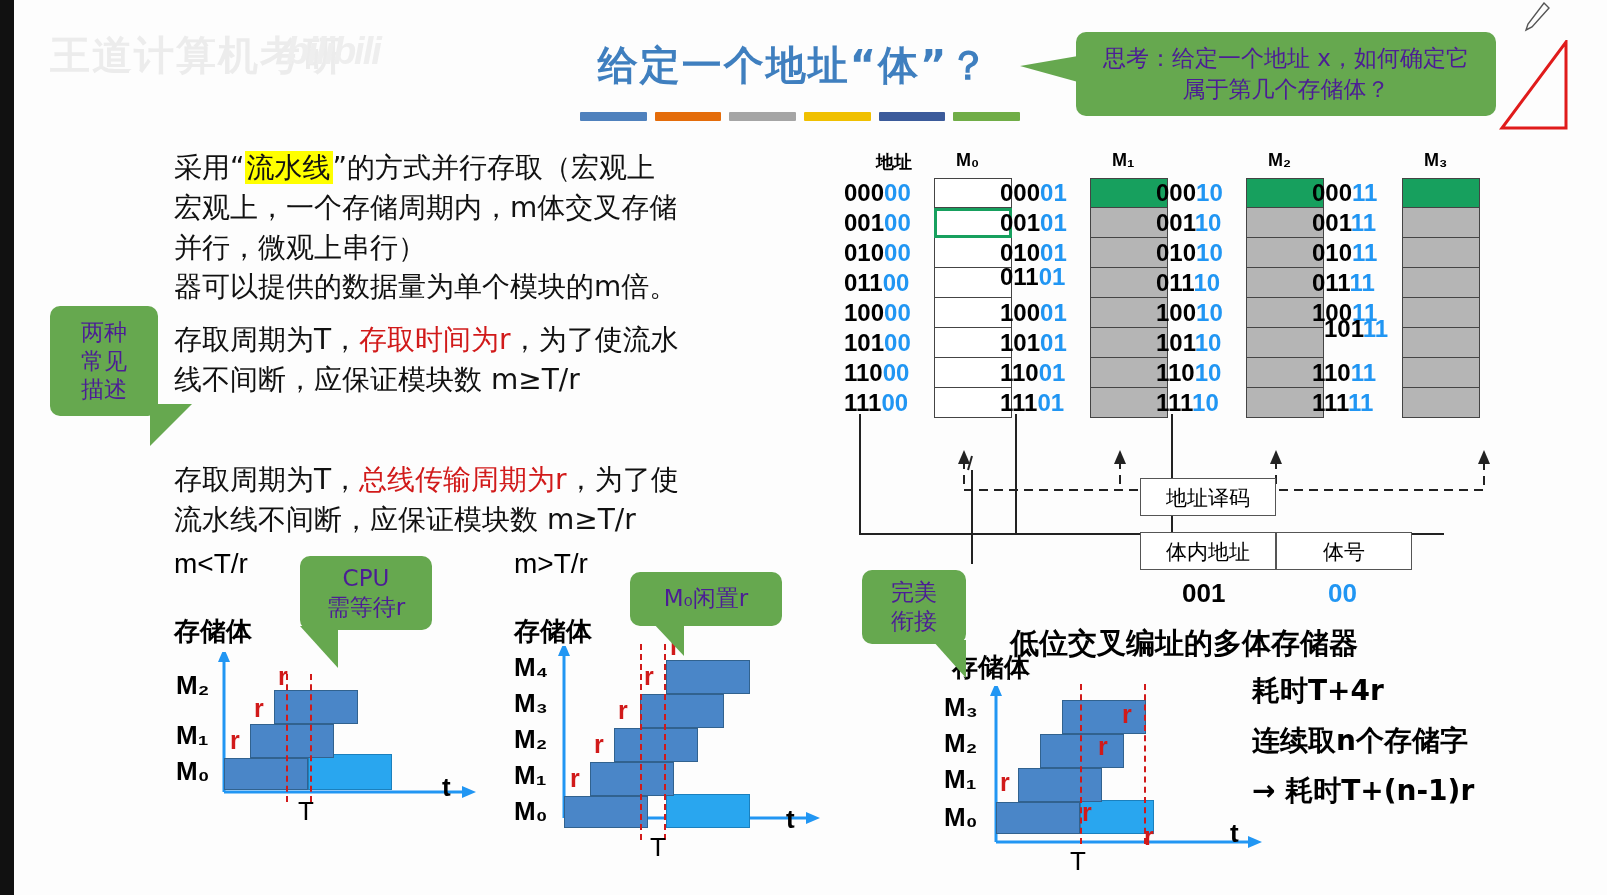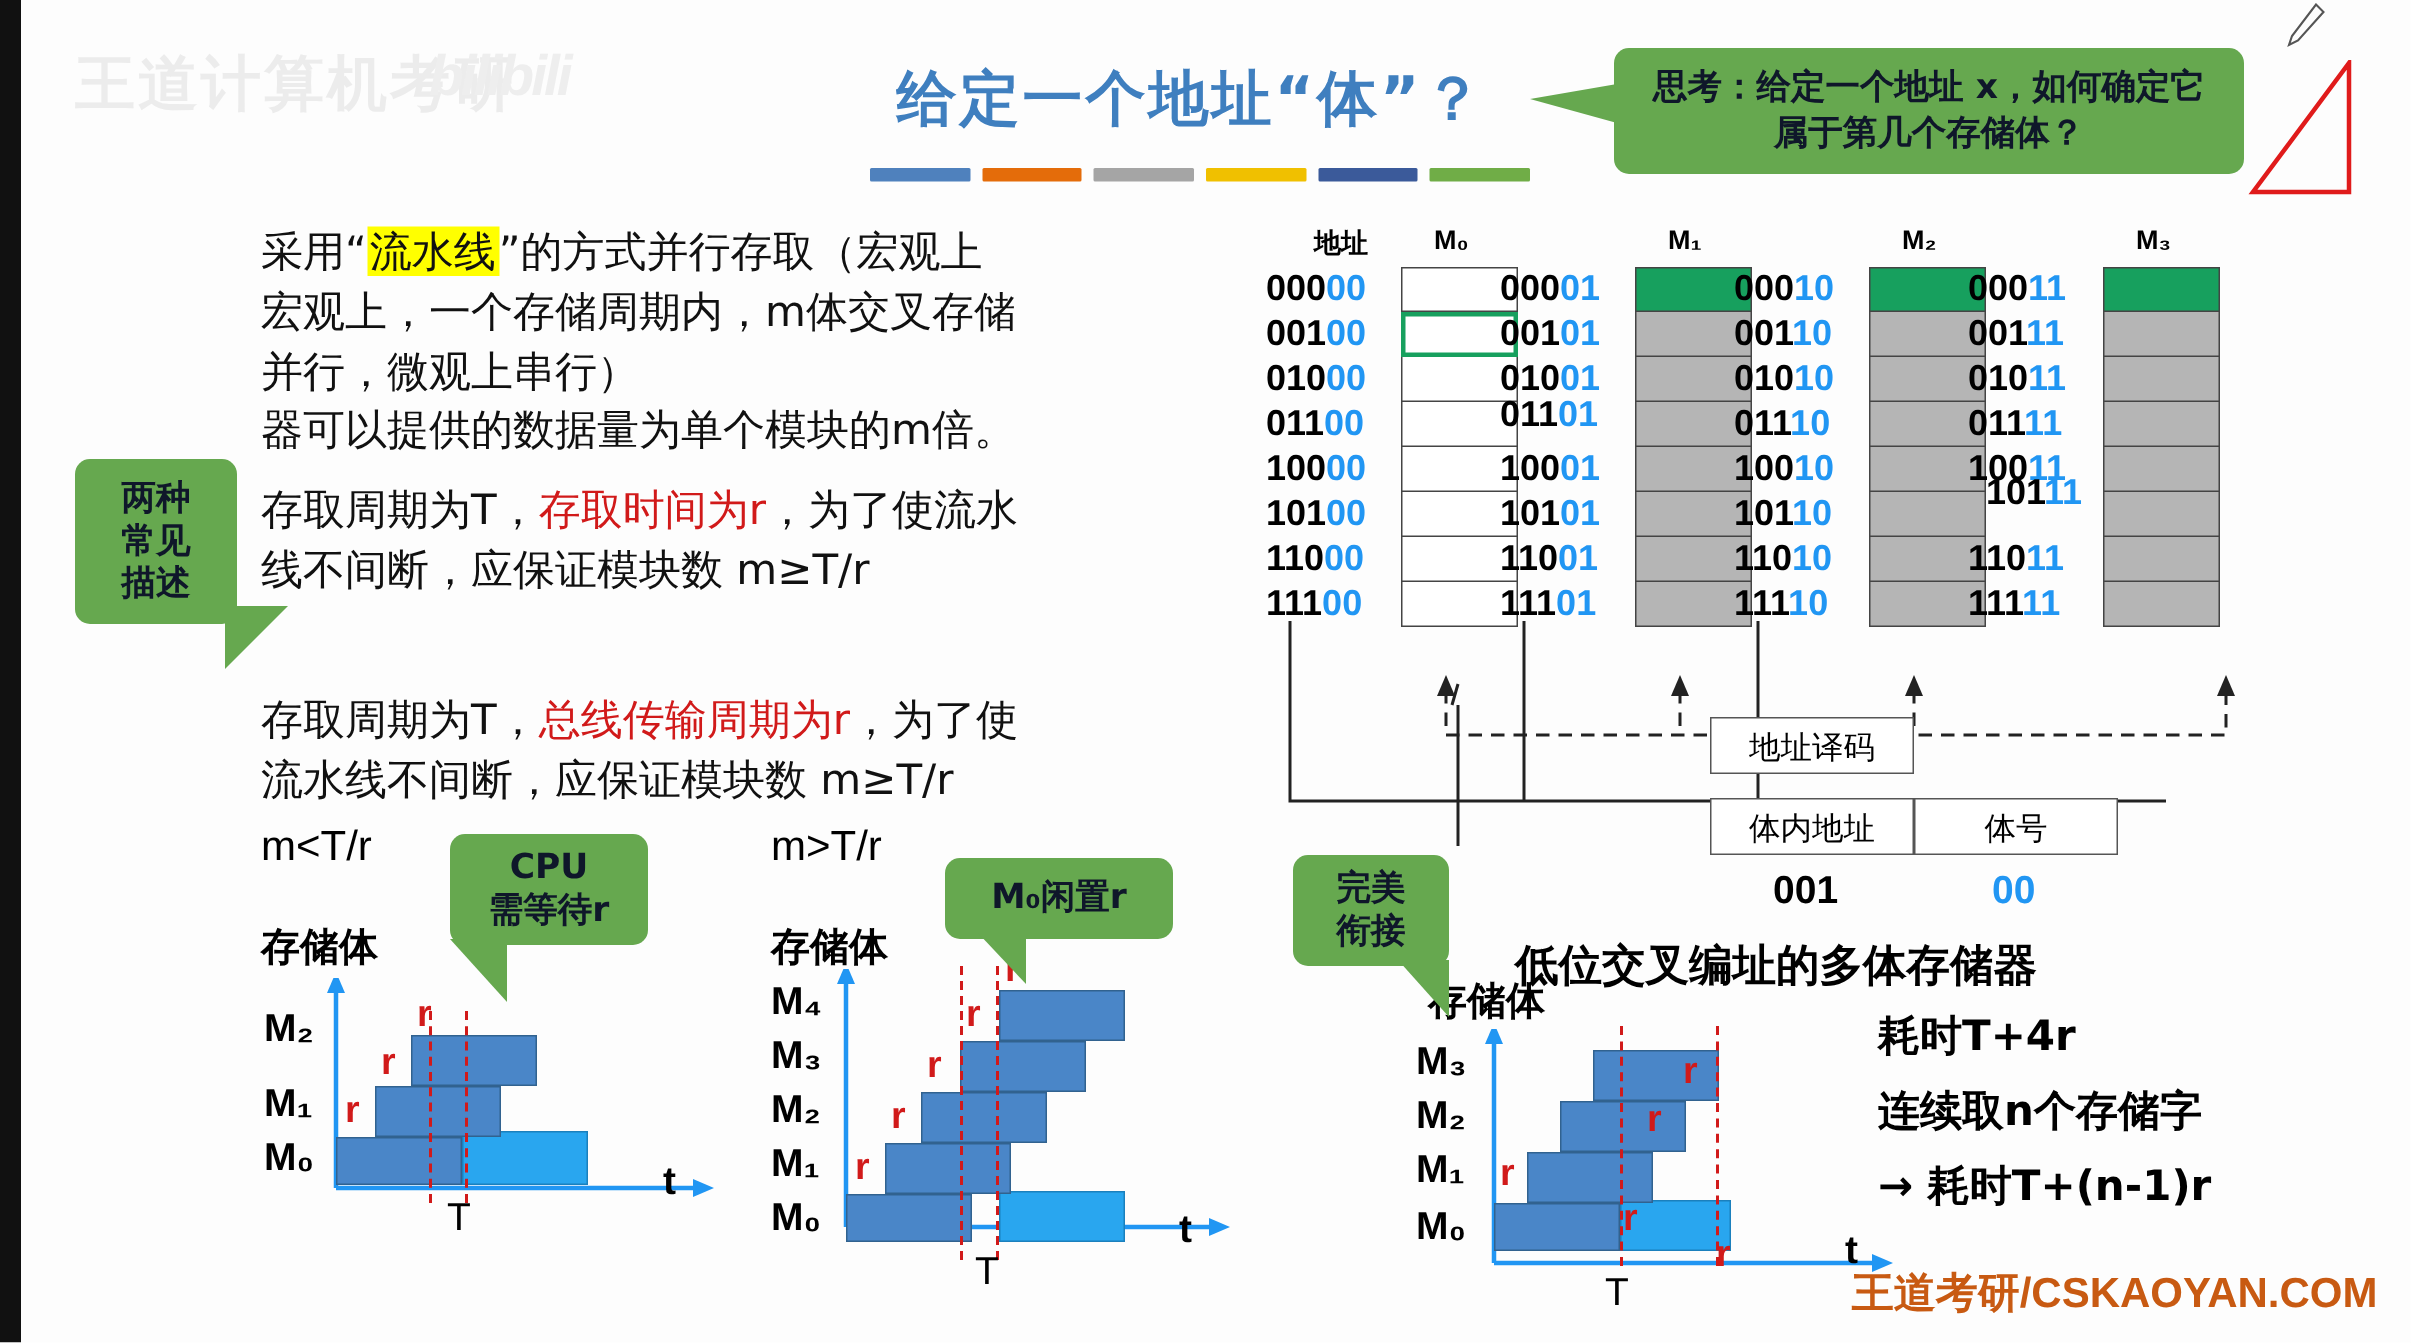--- a/index.html
+++ b/index.html
@@ -32,23 +32,23 @@
   }
   
   .title{
     left:560px;top:38px;width:440px;text-align:center;
     font-size:40px;font-weight:bold;color:#3f7fbf;letter-spacing:2px;
   }
   .title-bars{left:566px;top:112px;width:440px;height:10px;display:flex;gap:8px;}
   .title-bars span{flex:1;height:9px;border-radius:1px;}
   
   .callout{
-    background:#66a84f;color:#0f172a;border-radius:10px;
+    background:#66a84f;color:#4c1d95;border-radius:10px;
     font-size:23px;line-height:1.35;padding:10px 16px;
-    box-sizing:border-box;text-align:center;font-weight:bold;
+    box-sizing:border-box;text-align:center;
   }
   .tip-tail{
     width:0;height:0;border-style:solid;position:absolute;
   }
   
   .pen{
     left:1510px;top:2px;width:26px;height:30px;
   }
   .tri{
     left:1480px;top:40px;
@@ -363,14 +363,13 @@
   </div>
 
   <div class="abs callout cn" style="left:848px;top:570px;width:104px;height:74px;display:flex;align-items:center;justify-content:center;white-space:pre-line;line-height:1.25;">完美
 衔接</div>
   <div class="abs tip-tail" style="left:918px;top:640px;border-width:38px 0 0 34px;border-color:#66a84f transparent transparent transparent;"></div>
 
   <div class="abs cn" style="left:1238px;top:672px;font-size:28px;font-weight:bold;">耗时T+4r</div>
   <div class="abs cn" style="left:1238px;top:722px;font-size:28px;font-weight:bold;">连续取n个存储字</div>
   <div class="abs cn" style="left:1238px;top:772px;font-size:28px;font-weight:bold;">→ 耗时T+(n-1)r</div>
 
-  <div class="abs footer">王道考研/CSKAOYAN.COM</div>
 </div>
 
 </body></html>

